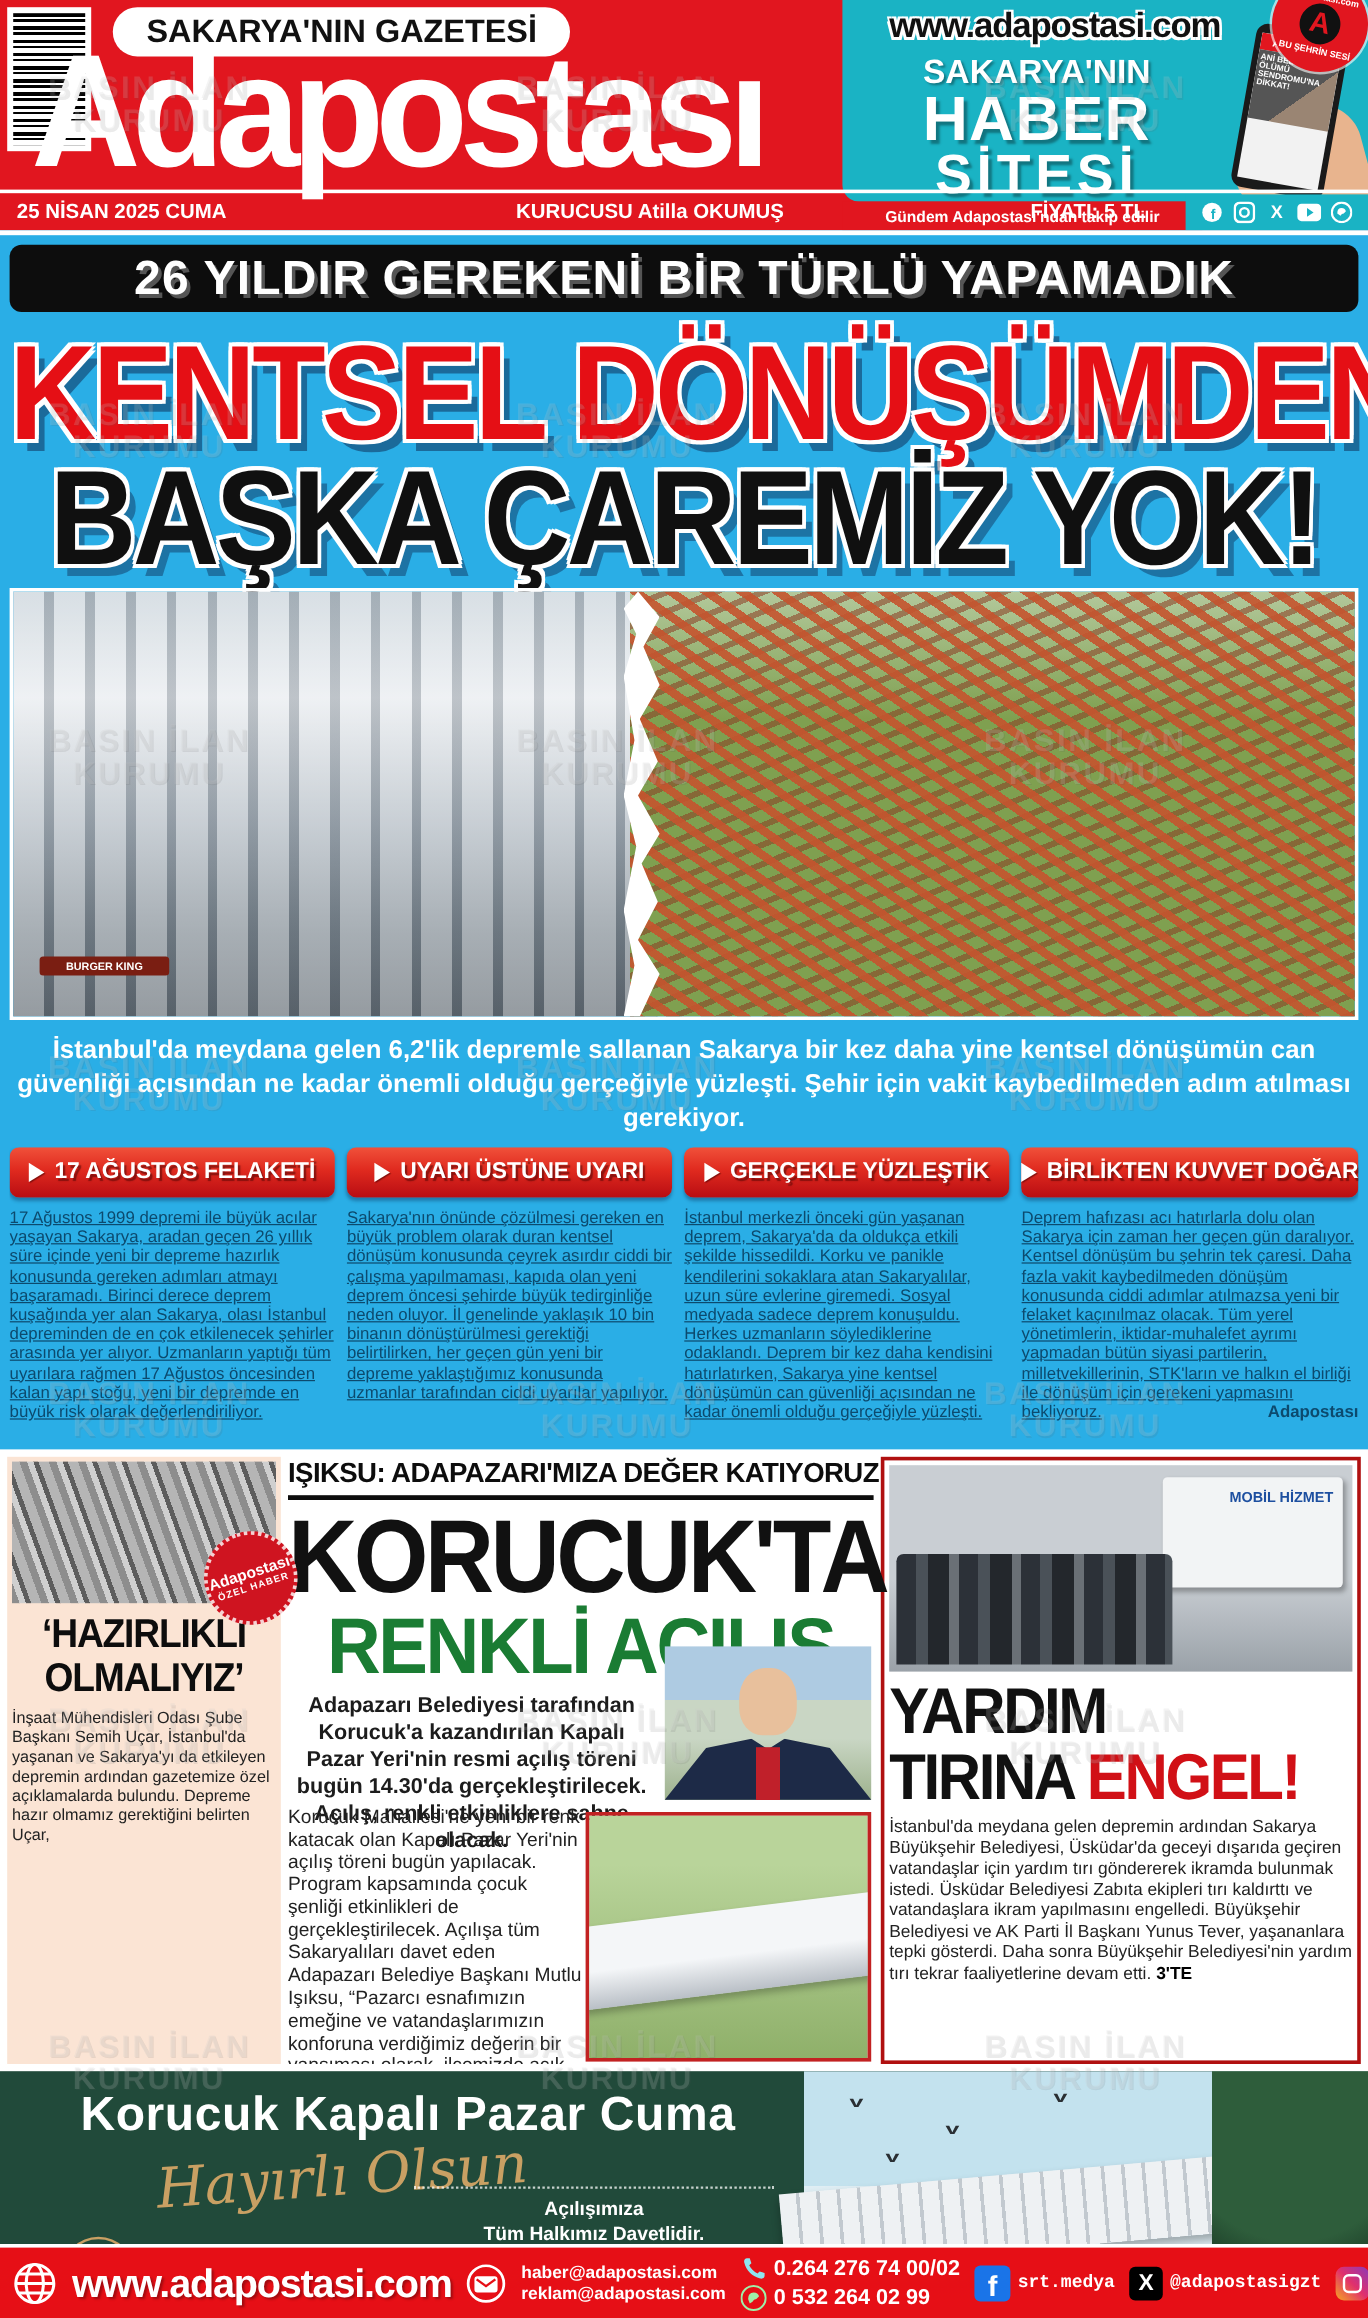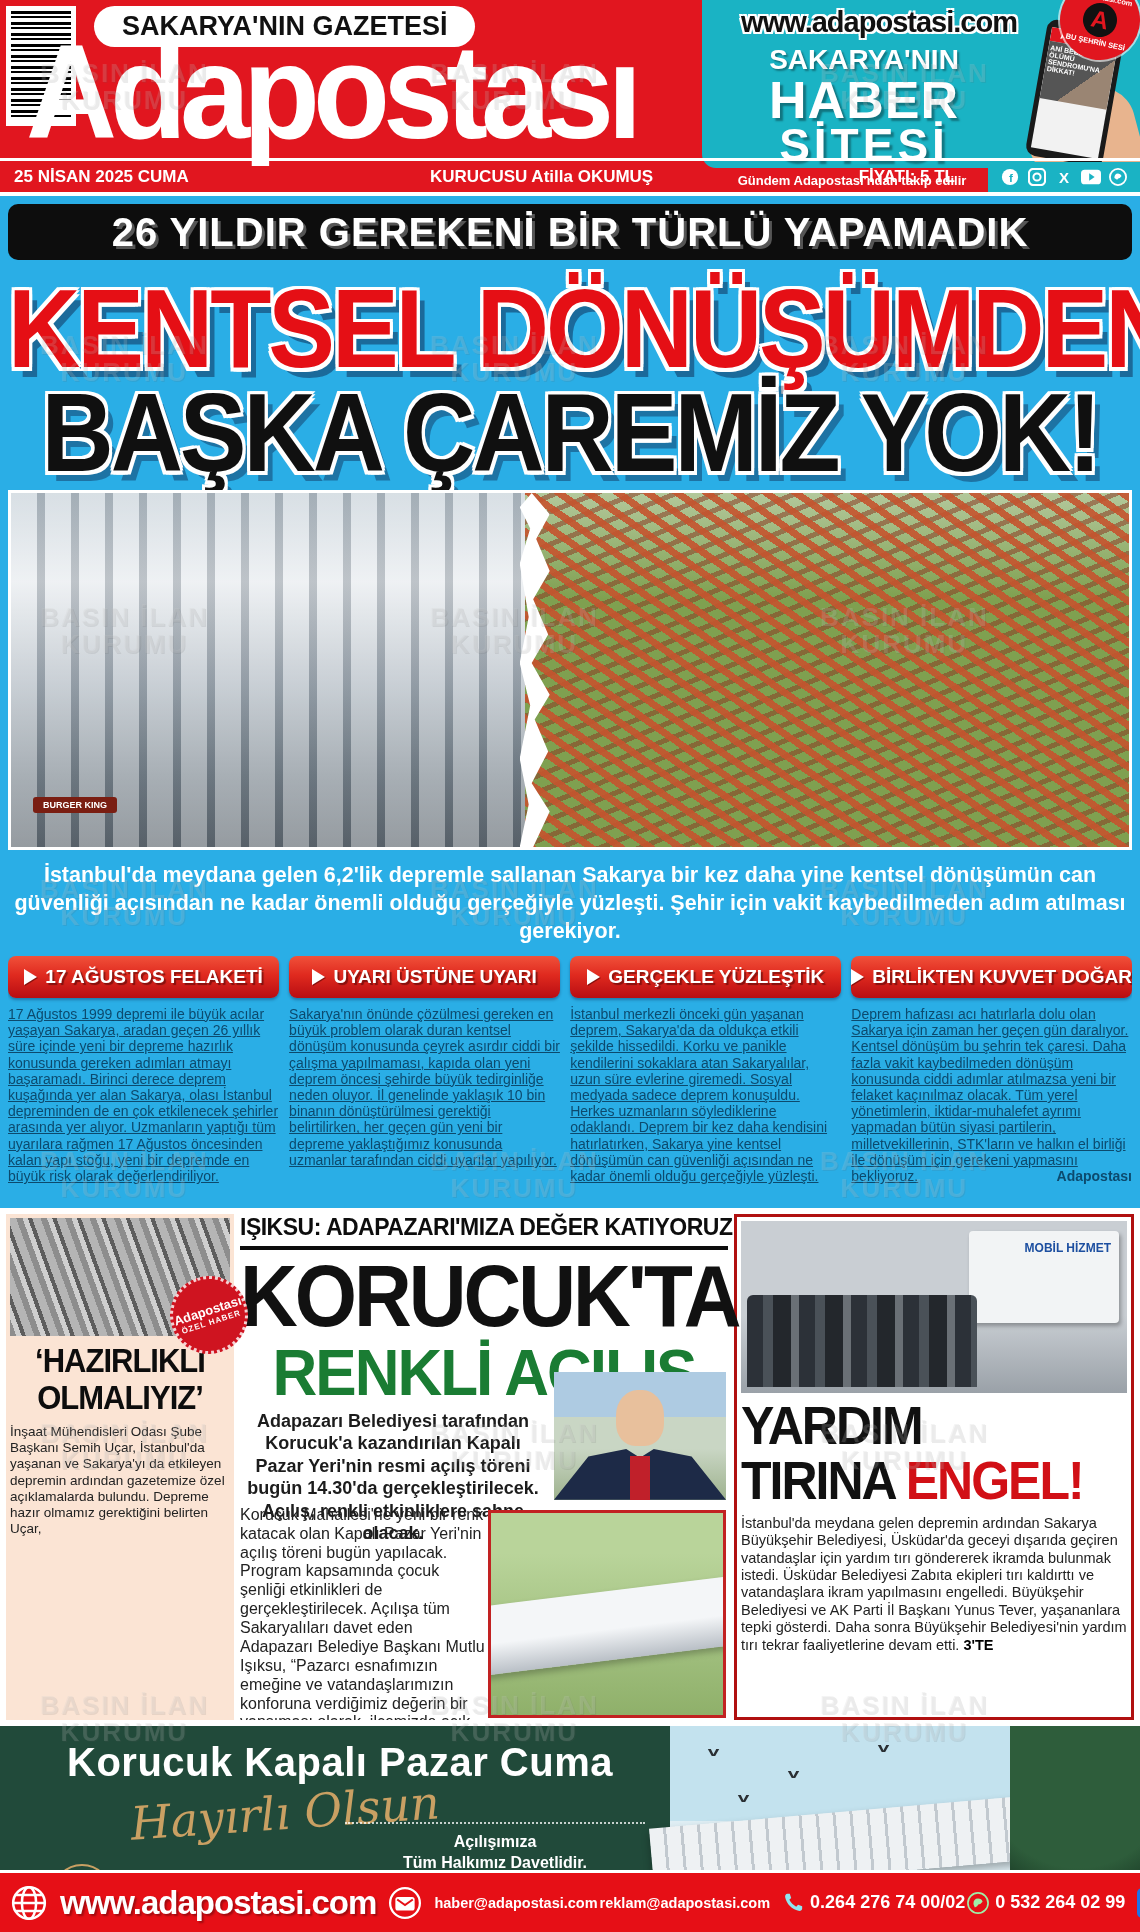--- a/index.html
+++ b/index.html
@@ -68,21 +68,21 @@
       0 -3px 0 #fff,0 3px 0 #fff,8px 9px 0 rgba(5,5,40,.4); }
   .hl2 { margin-top:4px; font-size:100px; color:#101010; transform:scaleY(1.12); transform-origin:top center;
     text-shadow:-3px -3px 0 #fff,3px -3px 0 #fff,-3px 3px 0 #fff,3px 3px 0 #fff,-3px 0 0 #fff,3px 0 0 #fff,
       0 -3px 0 #fff,0 3px 0 #fff,8px 9px 0 rgba(5,5,40,.35); }
   .photo-strip { position:relative; margin-top:14px; height:360px; border:3px solid #fff; overflow:hidden; }
   .photo-left { position:absolute; left:0; top:0; bottom:0; width:48%;
     background:linear-gradient(180deg,#c3ced6 0%,#e6eaee 25%,#aab4bd 55%,#79848d 80%,#5d666e 100%); }
   .photo-left::after { content:""; position:absolute; inset:0;
     background:repeating-linear-gradient(90deg,rgba(255,255,255,.35) 0 26px,rgba(70,80,90,.25) 26px 34px); }
   .bk-sign { position:absolute; left:22px; bottom:34px; background:#7a1e12; color:#fff; font-size:9px;
-    font-weight:900; padding:3px 10px; border-radius:3px; z-index:3; }
+    font-weight:900; padding:3px 22px; border-radius:3px; z-index:3; }
   .photo-right { position:absolute; right:0; top:0; bottom:0; width:54%; background:#7fa050; }
   .photo-right::after { content:""; position:absolute; inset:0;
     background:repeating-linear-gradient(35deg,rgba(197,84,46,.9) 0 7px,rgba(0,0,0,0) 7px 17px),
       repeating-linear-gradient(-22deg,rgba(140,58,34,.55) 0 5px,rgba(0,0,0,0) 5px 15px),
       linear-gradient(180deg,rgba(230,240,230,.5) 0%,rgba(0,0,0,0) 30%); }
   .torn { position:absolute; left:45.5%; top:0; bottom:0; width:30px; background:#fff; z-index:2;
     clip-path:polygon(40% 0,100% 6%,55% 13%,100% 22%,45% 30%,95% 40%,40% 48%,100% 57%,50% 64%,95% 73%,40% 82%,100% 90%,45% 100%,0 100%,30% 88%,0 75%,35% 60%,0 48%,30% 35%,0 20%,35% 10%,0 4%); }
   .standfirst { margin:12px 6px 10px; color:#fff; font-weight:bold; font-size:21.5px; line-height:1.3;
     text-align:center; }
   .cols { display:flex; gap:10px; height:242px; overflow:hidden; }
@@ -178,21 +178,21 @@
   .mosque { width:30px; height:22px; position:relative; }
   .mosque::before { content:""; position:absolute; left:7px; top:0; width:16px; height:16px; background:#c9a063;
     border-radius:50% 50% 0 0; }
   .mosque::after { content:""; position:absolute; left:0; bottom:0; width:30px; height:7px; background:#c9a063; }
   .b-brand-motto { color:#c9a063; font-size:10px; letter-spacing:3px; font-weight:bold; }
   .b-brand { color:#fff; font-size:30px; font-weight:bold; letter-spacing:0.5px; }
   
   .footer { position:absolute; left:0; right:0; bottom:0; height:62px; background:#e60f16; border-top:3px solid #fff;
     display:flex; align-items:center; gap:12px; padding:0 10px; z-index:2; }
   .f-url { color:#fff; font-size:33px; font-weight:900; letter-spacing:-1px; text-shadow:2px 2px 2px rgba(0,0,0,.3); white-space:nowrap; }
-  .f-col { display:flex; flex-direction:row; justify-content:center; gap:2px; color:#fff; }
+  .f-col { display:flex; flex-direction:column; justify-content:center; gap:2px; color:#fff; }
   .f-row { display:flex; align-items:center; gap:6px; color:#fff; }
   .f-email { font-size:14.5px; font-weight:bold; color:#fff; }
   .f-num { font-size:18px; font-weight:900; color:#fff; white-space:nowrap; }
   .f-soc { font-size:15px; font-weight:bold; color:#fff; white-space:nowrap;font-family:Liberation Mono, monospace; }
   .fb-sq { width:30px; height:30px; background:#1a74e8; border-radius:5px; color:#fff; font-weight:900;
     font-size:24px; display:flex; align-items:flex-end; justify-content:center; line-height:1; }
   .x-sq { width:28px; height:28px; background:#000; border-radius:5px; color:#fff; font-weight:900;
     font-size:19px; display:flex; align-items:center; justify-content:center; }
   .ig-sq { width:28px; height:28px; border-radius:7px; background:linear-gradient(45deg,#f5a623,#e1306c,#8a3ab9);
     display:flex; align-items:center; justify-content:center; }

